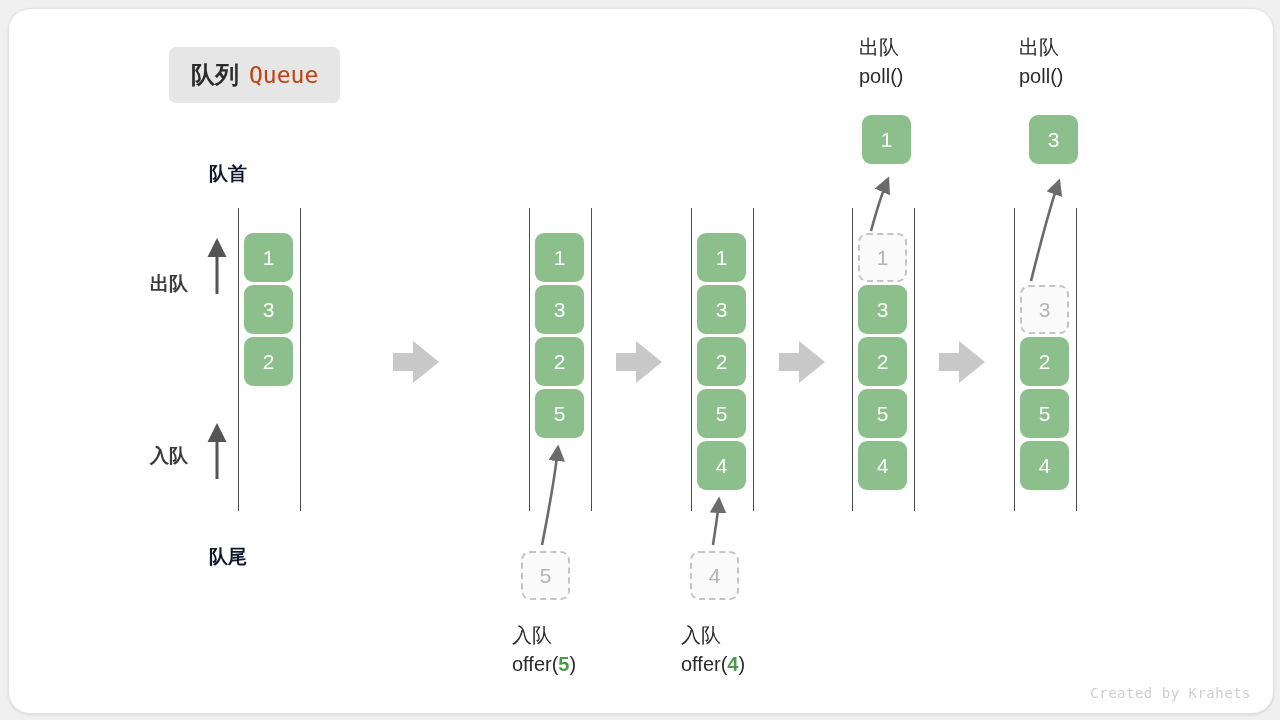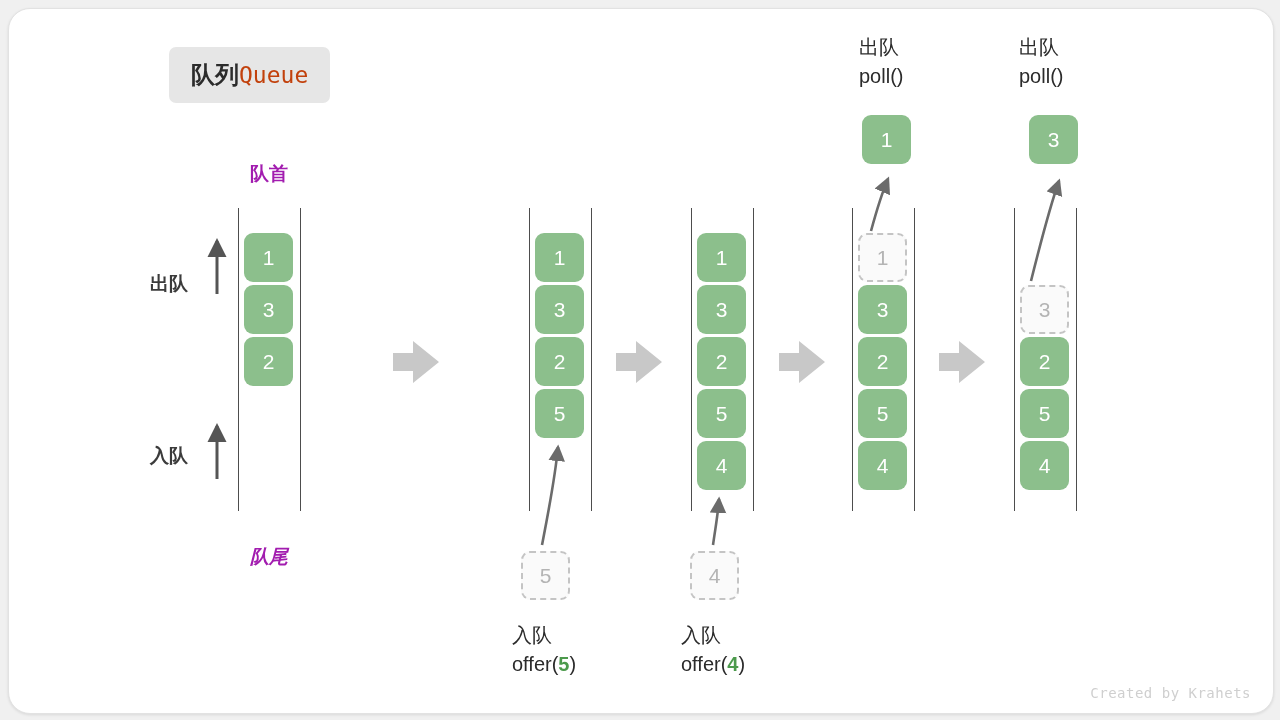--- a/index.html
+++ b/index.html
@@ -20,21 +20,21 @@
   }
   .stage{position:absolute;left:0;top:0;width:1264px;height:704px;}
 
   
   .title-badge{
     position:absolute;
     left:160px;top:38px;
     padding:12px 22px;
     background:#e6e6e6;
     border-radius:7px;
-    display:flex;align-items:baseline;
+    display:flex;align-items:baseline;gap:10px;
     white-space:nowrap;
   }
   .title-cn{font-size:24px;font-weight:bold;color:#2b2b2b;}
   .title-en{font-size:23px;color:#c2410c;font-family:"DejaVu Sans Mono","Liberation Mono",monospace;}
 
   
   .rail{position:absolute;width:1px;background:#4d4d4d;}
 
   
   .cell{
@@ -57,22 +57,22 @@
     background:#8cbf8c;color:#fff;font-size:21px;
     display:flex;align-items:center;justify-content:center;
   }
 
   
   .side-label{
     position:absolute;font-size:19px;font-weight:bold;color:#3b3b3b;
     white-space:nowrap;
   }
   .head-label,.tail-label{
-    position:absolute;font-size:19px;font-weight:bold;color:#a21caf;
-    white-space:nowrap;text-align:center;
+    position:absolute;font-size:19px;font-weight:bold;color:#0f172a;
+    white-space:nowrap;
   }
 
   
   .op-caption{
     position:absolute;white-space:nowrap;line-height:1.45;
   }
   .op-cn{font-size:20px;color:#2b2b2b;display:block;}
   .op-code{
     font-size:20px;color:#2b2b2b;display:block;
     font-family:Liberation Sans, sans-serif;
@@ -93,21 +93,21 @@
 
 <div class="card">
  <div class="stage">
 
   <div class="title-badge">
     <span class="title-cn">队列</span>
     <span class="title-en">Queue</span>
   </div>
 
   <div class="head-label" style="left:200px;top:152px;width:120px;">队首</div>
-  <div class="tail-label" style="left:200px;top:535px;width:120px;font-style:italic;">队尾</div>
+  <div class="tail-label" style="left:200px;top:535px;width:120px;">队尾</div>
   <div class="side-label" style="left:141px;top:262px;">出队</div>
   <div class="side-label" style="left:141px;top:434px;">入队</div>
 
   <div class="rail" style="left:229px;top:199px;height:303px;"></div>
   <div class="rail" style="left:291px;top:199px;height:303px;"></div>
 
   <div class="cell filled" style="left:235px;top:224px;">1</div>
   <div class="cell filled" style="left:235px;top:276px;">3</div>
   <div class="cell filled" style="left:235px;top:328px;">2</div>
 

